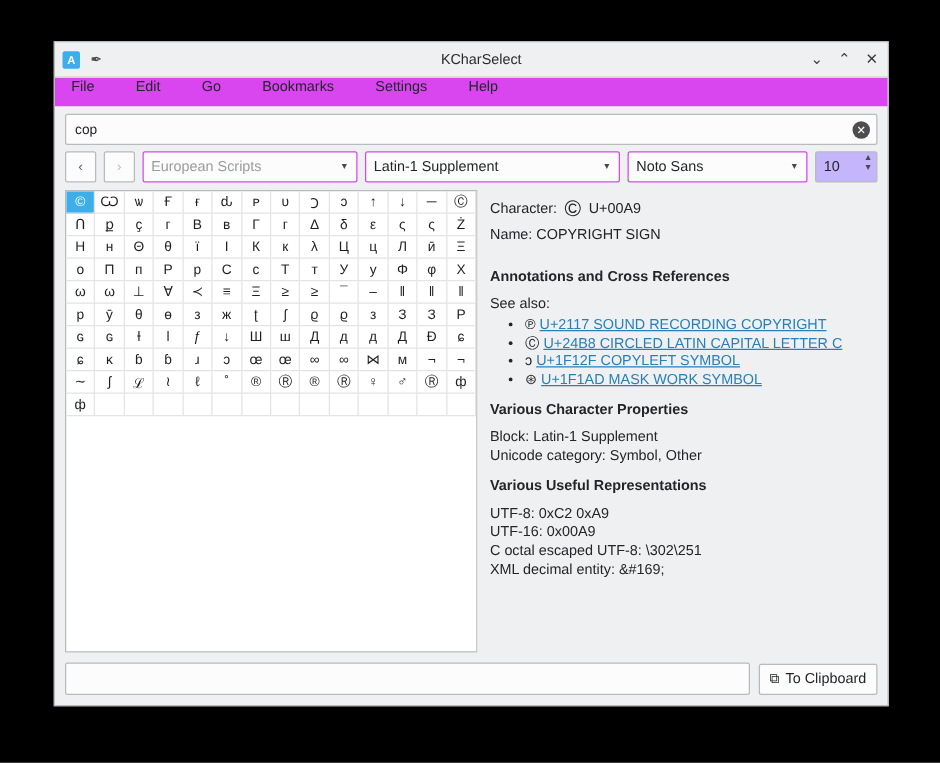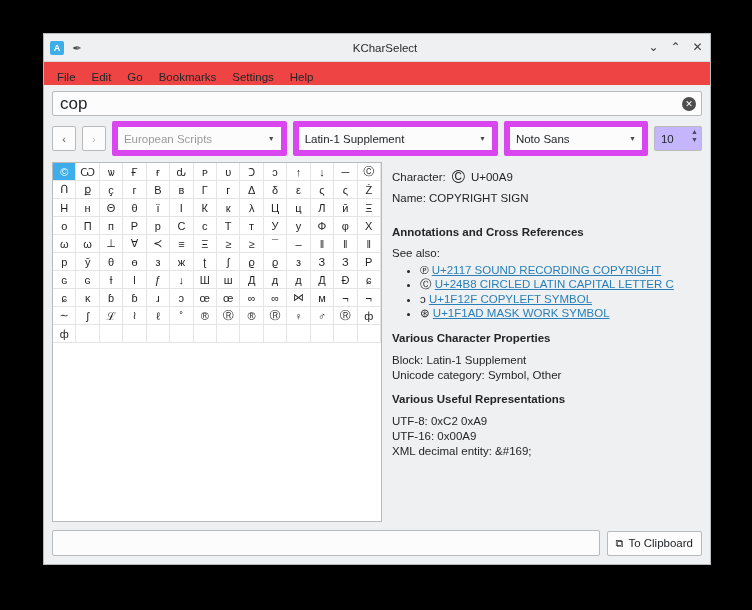--- a/index.html
+++ b/index.html
@@ -71,24 +71,24 @@
     width: 13px; height: 13px;
     font-size: 12px;
     line-height: 13px;
     text-align: center;
     color: #3b3b3b;
   }
   
   .menubar {
     height: 23px;
     display: flex;
-    align-items: flex-end;
+    align-items: flex-start;
     padding: 0 6px;
-    gap: 2px;
-    background: #ef4444;
+    gap: 19px;
+    background: #d946ef;
     flex: 0 0 auto;
   }
   .menu-item {
     font-size: 11.5px;
     color: #232629;
     padding: 2px 7px;
     border-radius: 2px;
   }
   
   .searchrow {
@@ -101,21 +101,21 @@
     background: #fcfcfc;
     border: 1px solid #b9babb;
     border-radius: 2px;
     display: flex;
     align-items: center;
   }
   .search-wrap input {
     border: 0;
     outline: none;
     background: transparent;
-    font-size: 17px;
+    font-size: 11px;
     color: #232629;
     padding: 0 24px 0 7px;
     width: 100%;
     height: 100%;
     font-family: "Liberation Sans", sans-serif;
   }
   .clear-btn {
     position: absolute;
     right: 5px;
     width: 14px; height: 14px;
@@ -142,21 +142,21 @@
     font-size: 11px;
     color: #5a5a5a;
     display: flex;
     align-items: center;
     justify-content: center;
   }
   .navbtn.disabled { color: #b6b7b8; }
   .combo {
     height: 23px;
     background: #fcfcfc;
-    border: 6px solid #d946ef;
+    border: 1px solid #d946ef;
     border-radius: 2px;
     display: flex;
     align-items: center;
     padding: 0 6px;
     font-size: 11.5px;
     color: #232629;
     position: relative;
   }
   .combo .val { flex: 1; overflow: hidden; white-space: nowrap; }
   .combo.placeholder .val { color: #9a9b9c; }
@@ -497,20 +497,21 @@
         </ul>
 
       <div class="sec-head">Various Character Properties</div>
       <div class="prop-line">Block: Latin-1 Supplement</div>
       <div class="prop-line">Unicode category: Symbol, Other</div>
       <div class="block-gap"></div>
 
       <div class="sec-head">Various Useful Representations</div>
       <div class="prop-line">UTF-8: 0xC2 0xA9</div>
       <div class="prop-line">UTF-16: 0x00A9</div>
+      <div class="prop-line">C octal escaped UTF-8: \302\251</div>
       <div class="prop-line">XML decimal entity: &amp;#169;</div>
     </div>
   </div>
 
   <div class="bottombar">
     <input class="bottom-input" type="text" value="" style="">
     <div class="clip-btn">
       <span class="clip-icon">⧉</span>
       <span>To Clipboard</span>
     </div>

